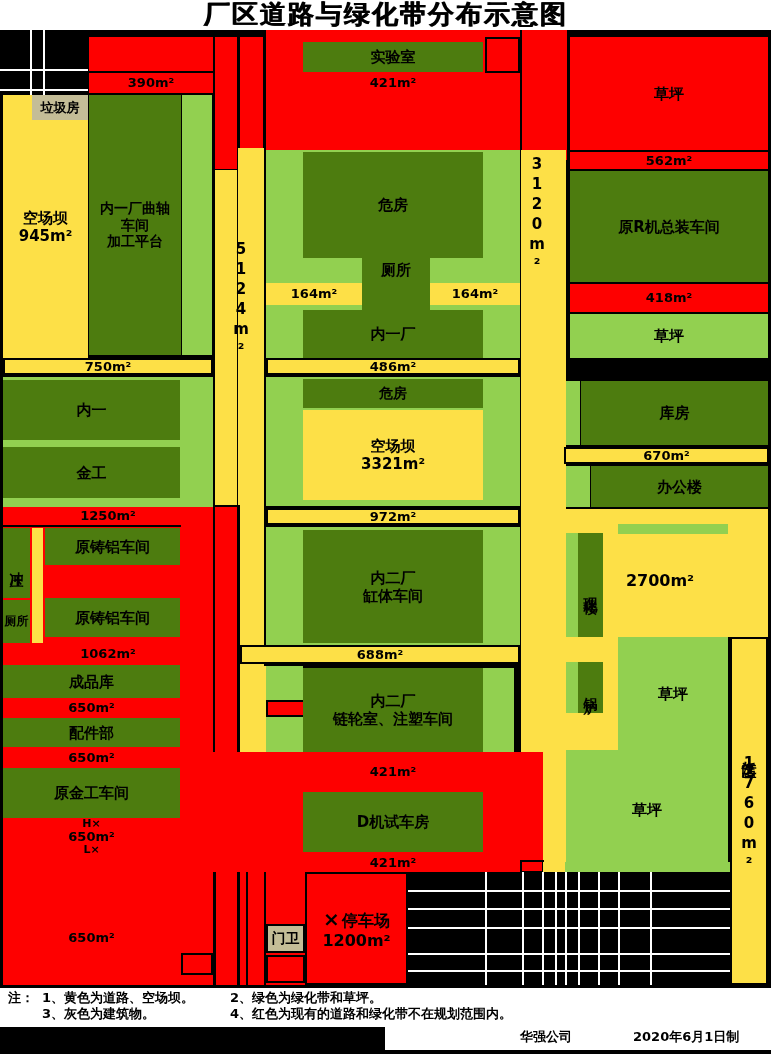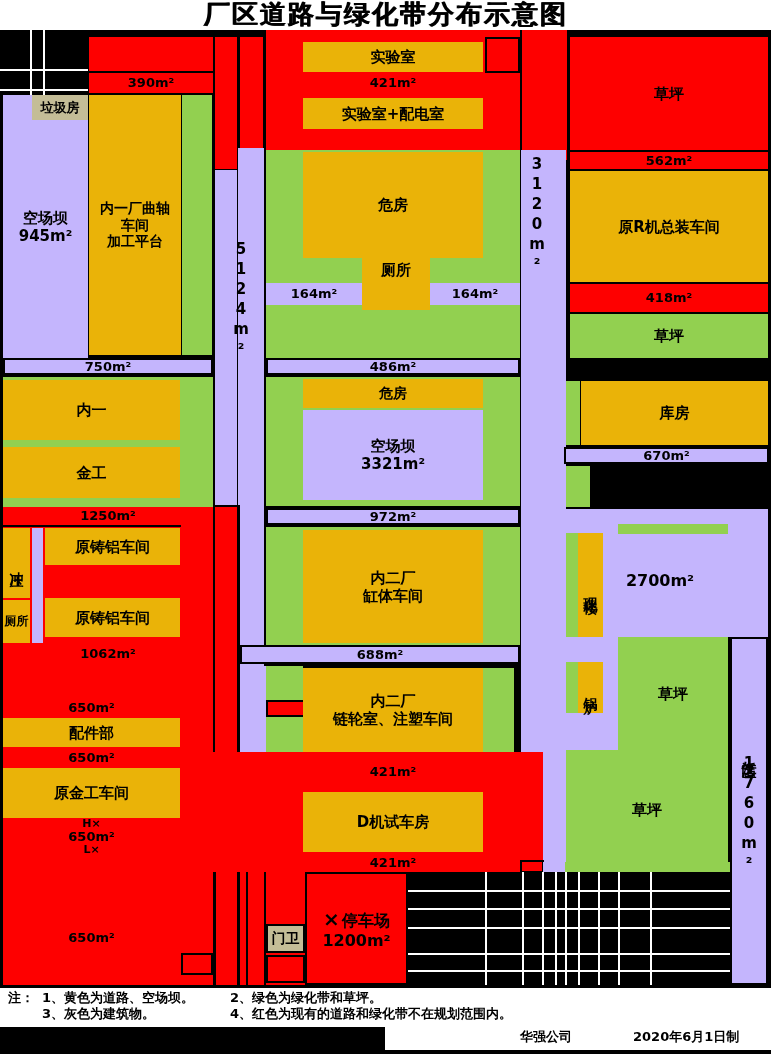--- a/index.html
+++ b/index.html
@@ -1,20 +1,20 @@
 <!DOCTYPE html>
 <html><head>
 <meta charset="utf-8">
 <style>
   html,body{margin:0;padding:0;background:#222;}
   .canvas{position:relative;width:771px;height:1054px;background:#000;overflow:hidden;
           font-family:"DejaVu Sans",sans-serif;}
   .b{position:absolute;box-sizing:border-box;}
-  .red{background:#fe0000}.yel{background:#c4b5fd}.grn{background:#92d050}
-  .olv{background:#eab308}.tan{background:#c4bd97}.wht{background:#ffffff}
+  .red{background:#fe0000}.yel{background:#fde047}.grn{background:#92d050}
+  .olv{background:#4d7c0f}.tan{background:#c4bd97}.wht{background:#ffffff}
   .blk{background:#000000}.wline{background:#ffffff}.kline{background:#000000}
   .bd{border:2px solid #000;}
   .lbl{display:flex;align-items:center;justify-content:center;text-align:center;
        font-weight:bold;color:#000;font-size:15px;line-height:1.2;}
   .col{flex-direction:column;}
   .vert{writing-mode:vertical-rl;text-orientation:upright;letter-spacing:2px;}
   .f11{font-size:11px}.f12{font-size:12px}.f13{font-size:13px}.f14{font-size:14px}.f16{font-size:16px}
   .left{justify-content:flex-start;text-align:left;}
   .title{font-size:26px;letter-spacing:2px;text-shadow:1px 0 #000;}
   .xmark{font-size:20px;margin-right:2px;}
@@ -53,28 +53,28 @@
   <div class="b lbl vert" style="left:228px;top:245px;width:26px;height:110px">5124m²</div>
   <div class="b red" style="left:215px;top:507px;width:22px;height:478px"></div>
   <div class="b yel" style="left:240px;top:505px;width:24px;height:275px"></div>
   <div class="b red" style="left:240px;top:782px;width:24px;height:203px"></div>
 
   <div class="b red" style="left:266px;top:30px;width:301px;height:130px"></div>
   <div class="b kline" style="left:520px;top:30px;width:2px;height:130px"></div>
   <div class="b olv lbl" style="left:303px;top:42px;width:180px;height:30px">实验室</div>
   <div class="b red bd" style="left:485px;top:37px;width:35px;height:36px"></div>
   <div class="b lbl f13" style="left:303px;top:74px;width:180px;height:18px">421m²</div>
-  <div class="b olv lbl" style="left:303px;top:98px;width:180px;height:31px">实验室+配电室</div>
 
   <div class="b grn" style="left:266px;top:150px;width:254px;height:208px"></div>
   <div class="b olv lbl" style="left:303px;top:152px;width:180px;height:106px">危房</div>
   <div class="b olv" style="left:362px;top:258px;width:68px;height:52px"></div>
   <div class="b lbl" style="left:362px;top:258px;width:68px;height:24px">厕所</div>
   <div class="b yel lbl f13" style="left:266px;top:283px;width:96px;height:22px">164m²</div>
   <div class="b yel lbl f13" style="left:430px;top:283px;width:90px;height:22px">164m²</div>
+  <div class="b olv lbl" style="left:303px;top:310px;width:180px;height:48px">内一厂</div>
 
   <div class="b yel bd lbl f13" style="left:266px;top:358px;width:254px;height:17px">486m²</div>
   <div class="b grn" style="left:266px;top:377px;width:254px;height:129px"></div>
   <div class="b olv lbl f14" style="left:303px;top:379px;width:180px;height:29px">危房</div>
   <div class="b yel lbl col" style="left:303px;top:410px;width:180px;height:90px">
     <span>空场坝</span>
     <span>3321m²</span>
   </div>
 
   <div class="b yel bd lbl f13" style="left:266px;top:508px;width:254px;height:17px">972m²</div>
@@ -104,20 +104,21 @@
 
   <div class="b red lbl" style="left:570px;top:37px;width:198px;height:113px">草坪</div>
   <div class="b red lbl f13" style="left:570px;top:152px;width:198px;height:17px">562m²</div>
   <div class="b olv lbl" style="left:570px;top:171px;width:198px;height:111px">原R机总装车间</div>
   <div class="b red lbl f13" style="left:570px;top:284px;width:198px;height:28px">418m²</div>
   <div class="b grn lbl" style="left:570px;top:314px;width:198px;height:44px">草坪</div>
   <div class="b grn" style="left:566px;top:381px;width:14px;height:64px"></div>
   <div class="b olv lbl" style="left:581px;top:381px;width:187px;height:64px">库房</div>
   <div class="b yel bd lbl f13" style="left:564px;top:447px;width:205px;height:17px">670m²</div>
   <div class="b grn" style="left:566px;top:466px;width:24px;height:41px"></div>
+  <div class="b olv lbl" style="left:591px;top:466px;width:177px;height:41px">办公楼</div>
   <div class="b yel" style="left:566px;top:509px;width:202px;height:128px"></div>
   <div class="b grn" style="left:618px;top:524px;width:110px;height:10px"></div>
   <div class="b grn" style="left:566px;top:533px;width:12px;height:112px"></div>
   <div class="b olv lbl vert f14" style="left:578px;top:533px;width:25px;height:112px">理化楼</div>
   <div class="b lbl f16" style="left:600px;top:570px;width:120px;height:22px">2700m²</div>
   <div class="b yel" style="left:566px;top:637px;width:52px;height:113px"></div>
   <div class="b grn" style="left:566px;top:662px;width:12px;height:51px"></div>
   <div class="b olv lbl vert f14" style="left:578px;top:662px;width:25px;height:51px">锅炉</div>
   <div class="b grn lbl" style="left:618px;top:637px;width:110px;height:113px">草坪</div>
   <div class="b grn lbl" style="left:566px;top:750px;width:162px;height:120px">草坪</div>
@@ -130,20 +131,21 @@
   <div class="b red" style="left:181px;top:507px;width:32px;height:478px"></div>
   <div class="b red lbl f13" style="left:3px;top:507px;width:210px;height:18px">1250m²</div>
 
   <div class="b red" style="left:3px;top:527px;width:210px;height:458px"></div>
   <div class="b olv lbl vert f14" style="left:3px;top:528px;width:27px;height:70px">冲压</div>
   <div class="b olv lbl f12" style="left:3px;top:600px;width:27px;height:43px">厕所</div>
   <div class="b yel" style="left:32px;top:528px;width:11px;height:115px"></div>
   <div class="b olv lbl" style="left:45px;top:528px;width:135px;height:37px">原铸铝车间</div>
   <div class="b olv lbl" style="left:45px;top:598px;width:135px;height:39px">原铸铝车间</div>
   <div class="b lbl f13" style="left:3px;top:645px;width:210px;height:18px">1062m²</div>
+  <div class="b olv lbl" style="left:3px;top:665px;width:177px;height:33px">成品库</div>
   <div class="b lbl f13" style="left:3px;top:700px;width:177px;height:16px">650m²</div>
   <div class="b olv lbl" style="left:3px;top:718px;width:177px;height:29px">配件部</div>
   <div class="b lbl f13" style="left:3px;top:749px;width:177px;height:17px">650m²</div>
   <div class="b olv lbl" style="left:3px;top:768px;width:177px;height:50px">原金工车间</div>
   <div class="b lbl f11" style="left:3px;top:818px;width:177px;height:11px">H×</div>
   <div class="b lbl f13" style="left:3px;top:829px;width:177px;height:15px">650m²</div>
   <div class="b lbl f11" style="left:3px;top:844px;width:177px;height:11px">L×</div>
   <div class="b lbl f13" style="left:3px;top:928px;width:177px;height:20px">650m²</div>
 
   <div class="b red" style="left:266px;top:872px;width:39px;height:113px"></div>

